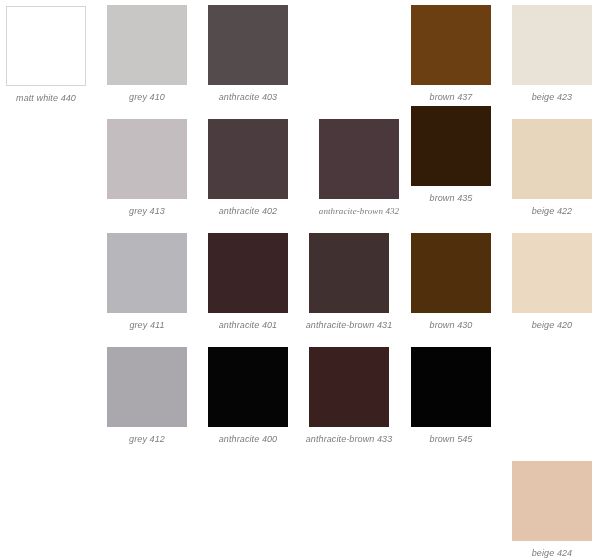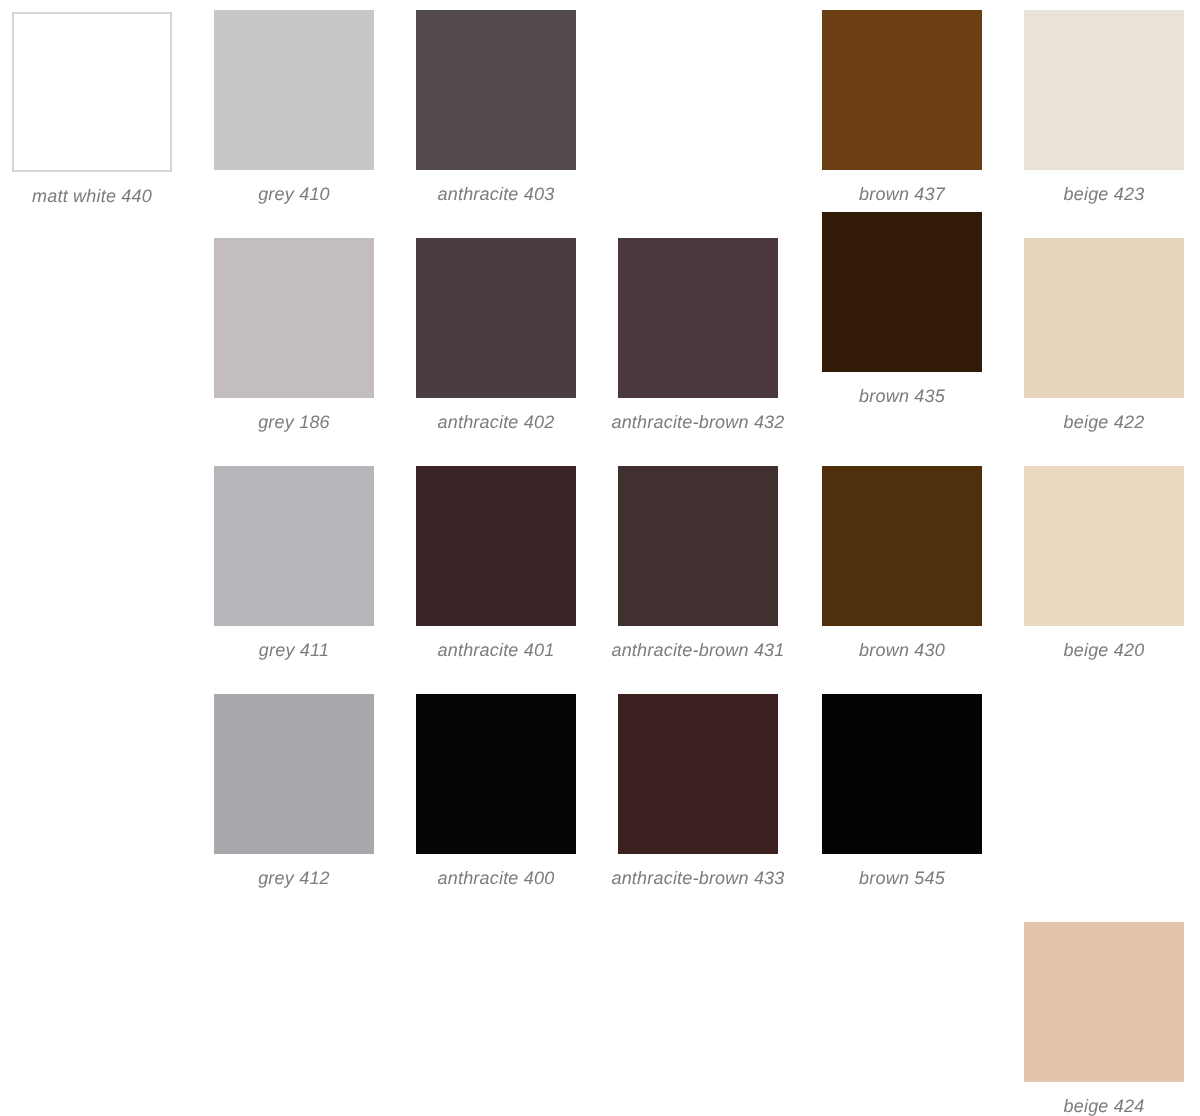--- a/index.html
+++ b/index.html
@@ -72,27 +72,27 @@
     <div class="swatch-cell" style="left: 411px; top: 5px;">
       <span class="swatch-chip" title="brown 437" style="background: rgb(107, 63, 18);"></span>
       <span class="swatch-label">brown 437</span>
     </div>
     <div class="swatch-cell" style="left: 512px; top: 5px;">
       <span class="swatch-chip" title="beige 423" style="background: rgb(232, 227, 214);"></span>
       <span class="swatch-label">beige 423</span>
     </div>
     <div class="swatch-cell" style="left: 107px; top: 119px;">
       <span class="swatch-chip" title="grey 413" style="background: rgb(196, 189, 191);"></span>
-      <span class="swatch-label">grey 186</span>
+      <span class="swatch-label">grey 413</span>
     </div>
     <div class="swatch-cell" style="left: 208px; top: 119px;">
       <span class="swatch-chip" title="anthracite 402" style="background: rgb(75, 61, 63);"></span>
       <span class="swatch-label">anthracite 402</span>
     </div>
-    <div class="swatch-cell" style="left: 309px; top: 119px;">
+    <div class="swatch-cell" style="left: 319px; top: 119px; font-family: Liberation Serif, serif;">
       <span class="swatch-chip" title="anthracite-brown 432" style="background: rgb(74, 56, 60);"></span>
       <span class="swatch-label wide">anthracite-brown 432</span>
     </div>
     <div class="swatch-cell" style="left: 411px; top: 106px;">
       <span class="swatch-chip" title="brown 435" style="background: rgb(51, 28, 7);"></span>
       <span class="swatch-label">brown 435</span>
     </div>
     <div class="swatch-cell" style="left: 512px; top: 119px;">
       <span class="swatch-chip" title="beige 422" style="background: rgb(231, 213, 188);"></span>
       <span class="swatch-label">beige 422</span>

